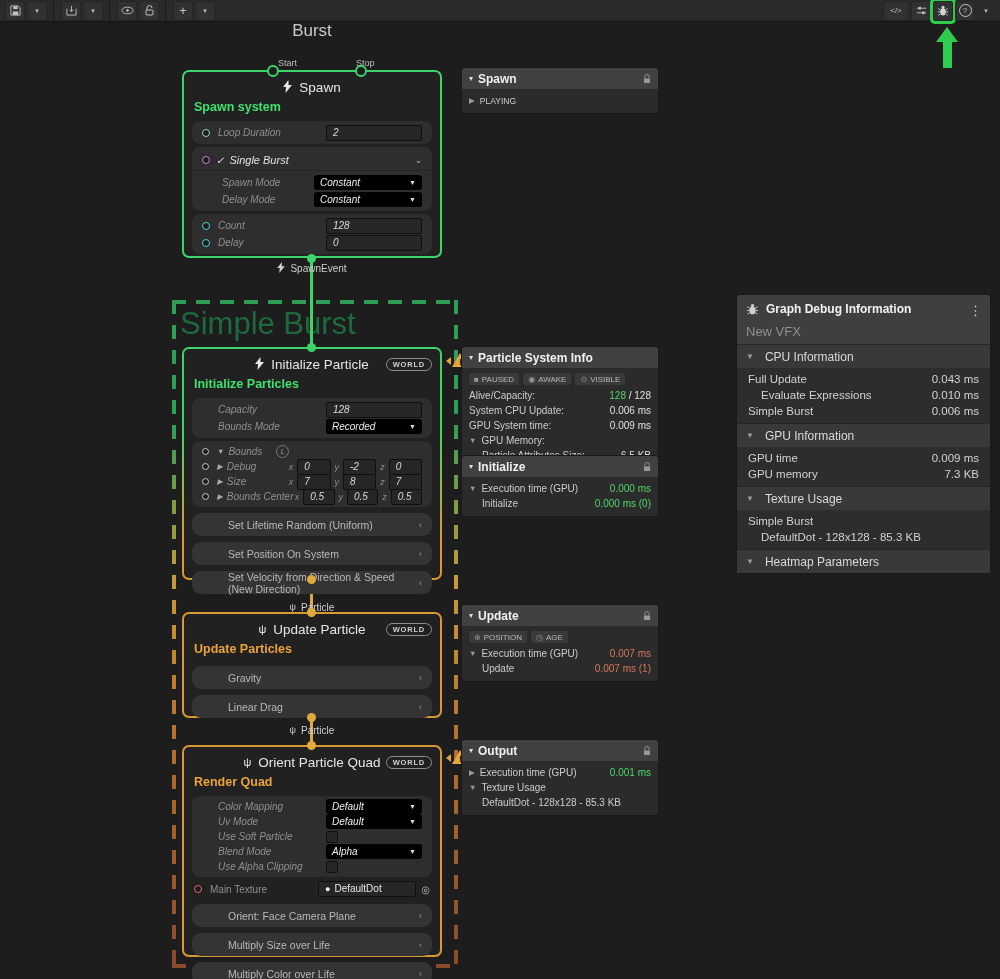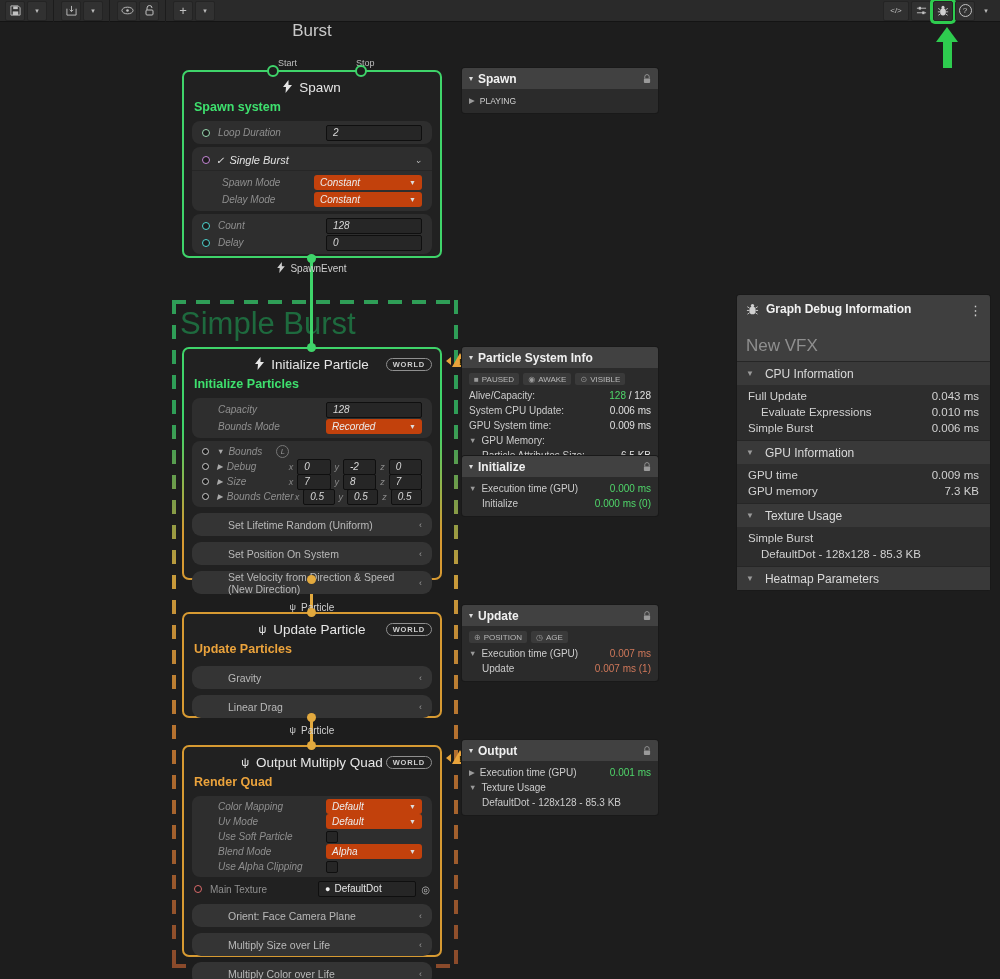--- a/index.html
+++ b/index.html
@@ -32,21 +32,21 @@
                font-size:7.5px;letter-spacing:.8px;padding:1px 6px;font-weight:bold;}
   .nsub{padding:2px 10px 4px;font-weight:bold;font-size:12.5px;}
   .c-green{color:#3ee06e;} .c-orange{color:#eba33c;}
   .grp{background:#2e2e2e;border-radius:8px;margin:3px 8px;padding:3px 0;position:relative;font-style:italic;}
   .row{display:flex;align-items:center;height:17px;font-size:10px;color:#8f8f8f;padding:0 10px;}
   .row .lbl{width:108px;flex:0 0 auto;}
   .port{width:6px;height:6px;border-radius:50%;border:1.5px solid #9adbb2;margin-right:8px;flex:0 0 auto;background:#1b1b1b;}
   .port.purple{border-color:#c586d6;} .port.cyan{border-color:#4ed4cf;} .port.gray{border-color:#c9c9c9;width:5px;height:5px;}
   .port.red{border-color:#d96a6a;}
   .inp{flex:1;background:#262626;border:1px solid #0f0f0f;border-radius:2px;color:#d8d8d8;font-size:10px;padding:1px 6px;height:12px;line-height:12px;}
-  .dd{flex:1;background:#c2410c;border-radius:3px;color:#ececec;font-size:10px;padding:1px 6px;height:13px;line-height:13px;
+  .dd{flex:1;background:#000000;border-radius:3px;color:#ececec;font-size:10px;padding:1px 6px;height:13px;line-height:13px;
       display:flex;justify-content:space-between;align-items:flex-start;}
   .dd .dda{font-size:7px;color:#ddd;}
   .chk{width:10px;height:10px;background:#262626;border:1px solid #0f0f0f;border-radius:2px;}
   .sbhead{display:flex;align-items:center;height:20px;padding:0 10px;font-size:11px;color:#e2e2e2;border-bottom:1px solid #262626;}
   .sbhead .chkmark{color:#e8e8e8;font-size:10px;margin-right:5px;}
   .sbhead .carr{margin-left:auto;color:#bbb;font-size:9px;}
   .block{background:#343434;border-radius:9px;margin:6px 8px;height:23px;display:flex;align-items:center;
          color:#b9b9b9;font-size:10.5px;padding:0 10px 0 36px;justify-content:space-between;}
   .block .bc{color:#9b9b9b;font-size:9px;}
   .nfoot{display:flex;align-items:center;justify-content:center;gap:5px;color:#cfcfcf;font-size:10px;padding:5px 0 7px;}
@@ -87,21 +87,21 @@
   .vgreen{color:#4fd66a !important;} .vsalmon{color:#d0785a !important;}
   .badges{display:flex;gap:4px;margin:1px 0 3px;}
   .pbadge{background:#3a3a3a;border-radius:2px;color:#b9b9b9;font-size:8px;padding:1.5px 5px;display:flex;align-items:center;gap:3px;}
   .pbadge .bi{font-size:8px;color:#9a9a9a;}
   .tfold{font-size:7.5px;color:#9a9a9a;margin-right:5px;}
   .indent1{padding-left:13px;}
   
   .dbg{position:absolute;left:737px;top:295px;width:253px;background:#2d2d2d;border-radius:3px;box-shadow:0 0 0 1px #191919;z-index:10;}
   .dbg-h{background:#3f3f3f;padding:7px 9px 5px;border-radius:3px 3px 0 0;position:relative;}
   .dbg-t{display:flex;align-items:center;gap:7px;color:#f2f2f2;font-weight:bold;font-size:12px;}
-  .dbg-sub{color:#8f8f8f;font-size:17px;margin-top:20px;}
+  .dbg-sub{color:#8f8f8f;font-size:13px;margin-top:8px;}
   .kebab{position:absolute;right:8px;top:8px;color:#cfcfcf;font-size:13px;}
   .sech{background:#393939;height:23px;display:flex;align-items:center;padding:0 9px;color:#d9d9d9;font-size:12px;gap:6px;
         border-top:1px solid #262626;}
   .sech .tfold{font-size:8px;}
   .dr{display:flex;align-items:center;padding:2px 11px;font-size:11.5px;color:#d2d2d2;}
   .dr .val{margin-left:auto;}
   .drs{padding-top:5px;} .dre{padding-bottom:6px;}
   .hinp{margin-left:auto;background:#222;border:1px solid #0c0c0c;border-radius:2px;color:#e0e0e0;font-size:11px;padding:1px 7px;}
   .bugicon svg{display:block}
 </style>
@@ -390,21 +390,21 @@
       </div>
     <div class="nfoot" style="padding:1px 0 4px">
       <span class="nicon" style="font-size:9px;color:#cfcfcf;">ψ</span>
       <span>Particle</span>
     </div>
   </div>
 
   <div class="node b-orange" style="top:745px;height:212px;">
     <div class="nhead">
       <span class="nicon" style="font-size:11px;">ψ</span>
-      <span>Output Multiply Quad</span>
+      <span>Orient Particle Quad</span>
       <span class="badge-world">WORLD</span>
     </div>
     <div class="nsub c-orange">Render Quad</div>
     <div class="grp">
       <div class="row" style="height:15px">
         <span class="lbl" style="padding-left:16px;">Color Mapping</span>
         <span class="dd">
             <span>Default</span>
             <span class="dda">▼</span>
           </span>

